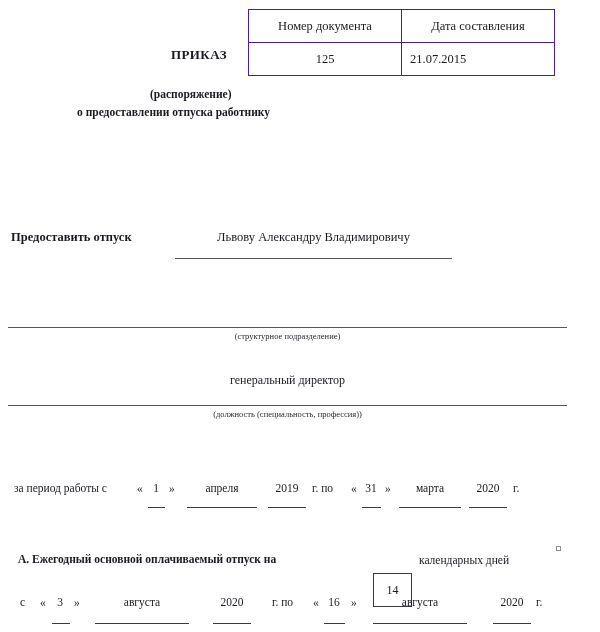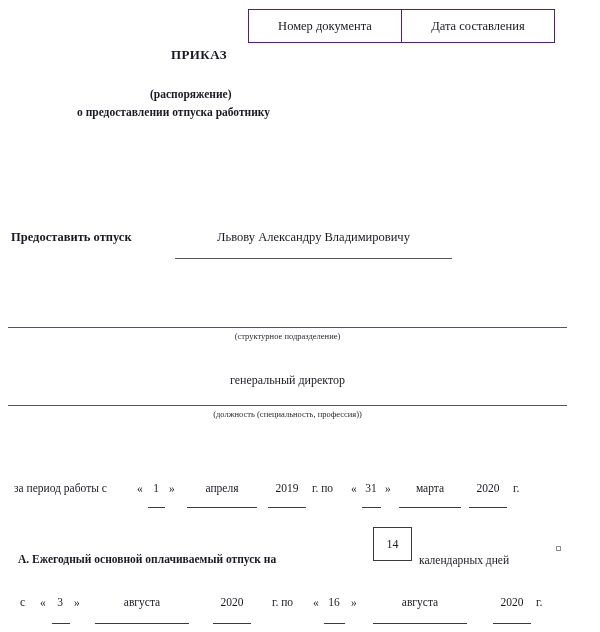--- a/index.html
+++ b/index.html
@@ -131,21 +131,21 @@
   
   .period-row  { position: absolute; left: 0; top: 478px; width: 600px; height: 40px; }
   .period-row .abs, .sectA-row .abs { font-size: 11.5px; }
 
   .sectA-title {
     left: 18px; top: 553px;
     font-size: 11.5px;
   }
   .days-box {
     position: absolute;
-    left: 373px; top: 527px;
+    left: 373px; top: 573px;
     width: 39px; height: 34px;
     border: 1px solid #3a3a40;
     box-sizing: border-box;
     text-align: center;
     line-height: 33px;
     font-size: 12px;
   }
   .lbl-caldays {
     left: 419px; top: 554px;
     font-size: 11.5px;
@@ -171,20 +171,24 @@
 
 <div class="doc">
 
   <div class="abs b lbl-prikaz">ПРИКАЗ</div>
 
   <table class="hdr-table">
     <tbody>
         <tr>
       <td>Номер документа</td>
       <td>Дата составления</td>
+    </tr>
+    <tr>
+      <td>125</td>
+      <td class="val-left">21.07.2015</td>
     </tr>
   </tbody>
     </table>
 
   <div class="abs b lbl-rasp">(распоряжение)</div>
   <div class="abs b lbl-subject">о предоставлении отпуска работнику</div>
 
   <div class="abs b lbl-grant">Предоставить отпуск</div>
 
   <div class="abs ctr val-name">Львову Александру Владимировичу</div>

